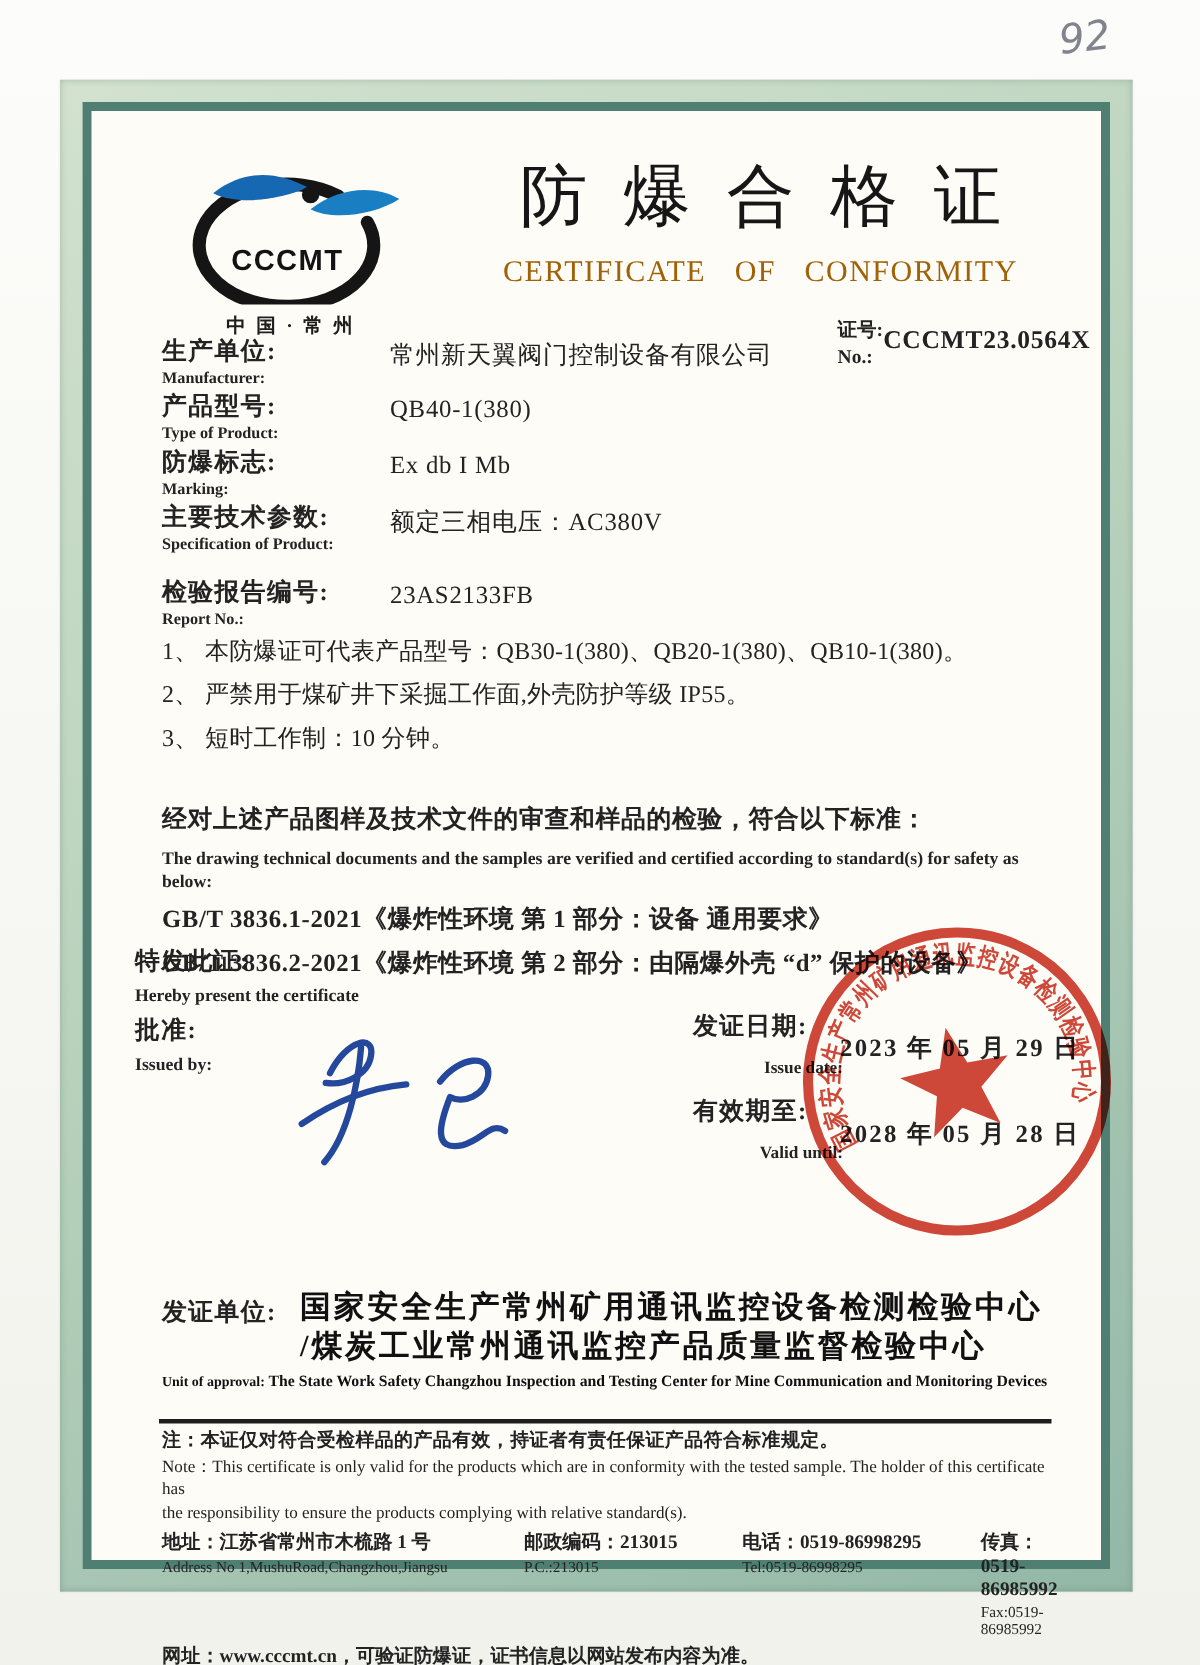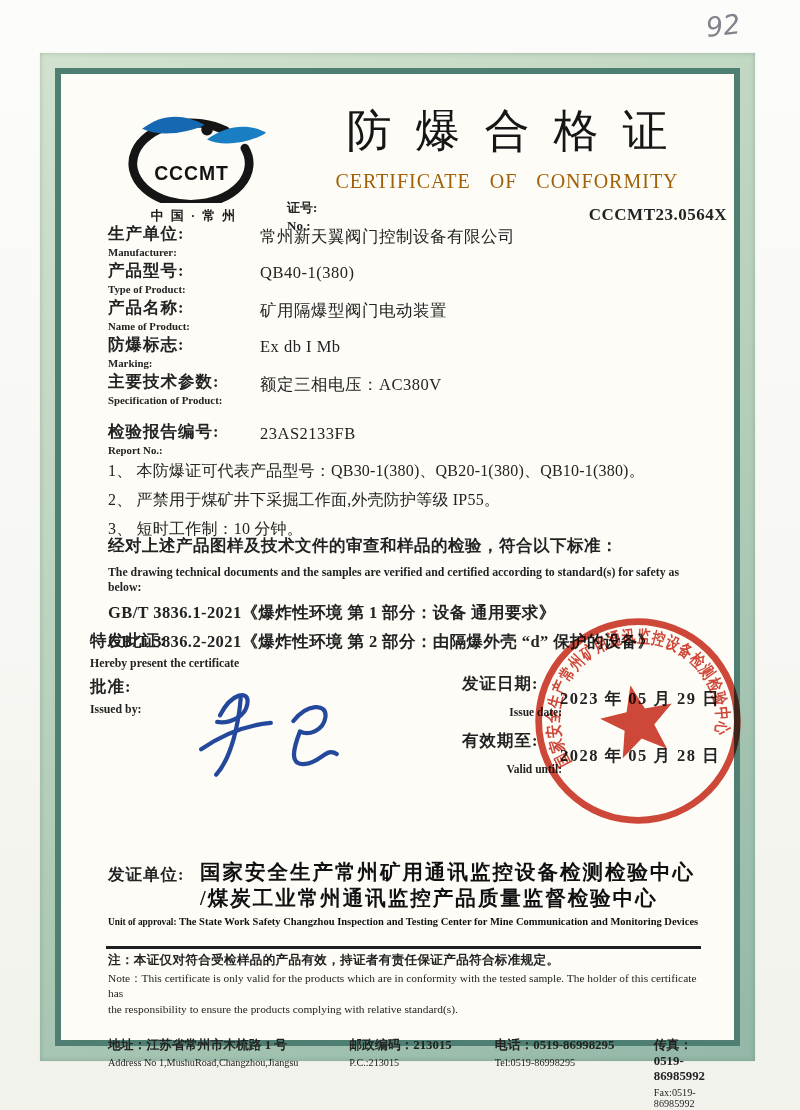--- a/index.html
+++ b/index.html
@@ -25,21 +25,21 @@
     border:6px solid #4f7e72;background:#fdfcf7;}
   .cert-inner{position:absolute;left:21px;top:21px;right:21px;bottom:21px;background:#fdfcf7;}
 
   
   .header{position:absolute;left:0;top:6px;width:100%;}
   .logo{position:absolute;left:26px;top:4px;width:170px;text-align:center;}
   .logo-region{font-size:13px;font-weight:600;letter-spacing:7px;padding-left:7px;color:#1d1d1d;}
   .title-block{margin-left:205px;width:440px;text-align:center;}
   .title-cn{font-size:45px;font-weight:500;letter-spacing:24px;padding-left:24px;white-space:nowrap;color:#161616;}
   .title-en{font-size:20px;margin-top:9px;word-spacing:13px;letter-spacing:1px;color:#a16207;}
-  .certno{margin-top:6px;display:flex;justify-content:space-between;gap:0;}
+  .certno{margin-top:18px;display:flex;justify-content:flex-end;gap:0;}
   .certno-labels{text-align:left;font-size:13px;font-weight:600;line-height:1.35;}
   .certno-value{font-size:17px;font-weight:600;letter-spacing:.5px;padding-top:6px;}
 
   
   .fields{position:absolute;left:26px;top:128px;right:8px;}
   .frow{display:flex;min-height:33px;margin-bottom:2px;}
   .frow.gap{margin-top:15px;}
   .flabel{width:152px;flex:none;}
   .flabel .cn{font-size:16.5px;font-weight:600;letter-spacing:1px;}
   .flabel .en{font-size:10.8px;font-weight:700;margin-top:1px;}
@@ -77,21 +77,21 @@
   .app-en{margin-top:4px;font-size:10.5px;font-weight:700;line-height:1.33;color:#111;}
   .app-en .lbl{font-size:9.3px;font-weight:600;}
   .app-en .l2e{padding-left:78px;}
 
   .rule{position:absolute;left:24px;right:12px;top:851px;border-top:3px solid #1e1e1e;}
 
   
   .notes{position:absolute;left:26px;top:857px;right:8px;}
   .note-cn{font-size:12.6px;font-weight:700;letter-spacing:.3px;}
   .note-en{font-size:11.4px;line-height:1.28;margin-top:2px;}
-  .addr-row{display:flex;margin-top:20px;justify-content:center;}
+  .addr-row{display:flex;margin-top:3px;justify-content:center;}
   .acol1{width:252px;}.acol2{width:152px;}.acol3{width:166px;}.acol4{flex:1;}
   .a-cn{font-size:12.8px;font-weight:700;}
   .a-en{font-size:10.2px;margin-top:3px;}
   .web-cn{font-size:12.8px;font-weight:700;margin-top:4px;}
 </style>
 </head>
 <body>
 
 <div class="page">
 
@@ -136,27 +136,20 @@
           </div>
           <div class="frow">
             <div class="flabel">
               <div class="cn">产品型号:</div>
               <div class="en">Type of Product:</div>
             </div>
             <div class="fvalue">QB40-1(380)</div>
           </div>
           <div class="frow">
             <div class="flabel">
-              <div class="cn">产品名称:</div>
-              <div class="en">Name of Product:</div>
-            </div>
-            <div class="fvalue">矿用隔爆型阀门电动装置</div>
-          </div>
-          <div class="frow">
-            <div class="flabel">
               <div class="cn">防爆标志:</div>
               <div class="en">Marking:</div>
             </div>
             <div class="fvalue">Ex db I Mb</div>
           </div>
           <div class="frow">
             <div class="flabel">
               <div class="cn">主要技术参数:</div>
               <div class="en">Specification of Product:</div>
             </div>

